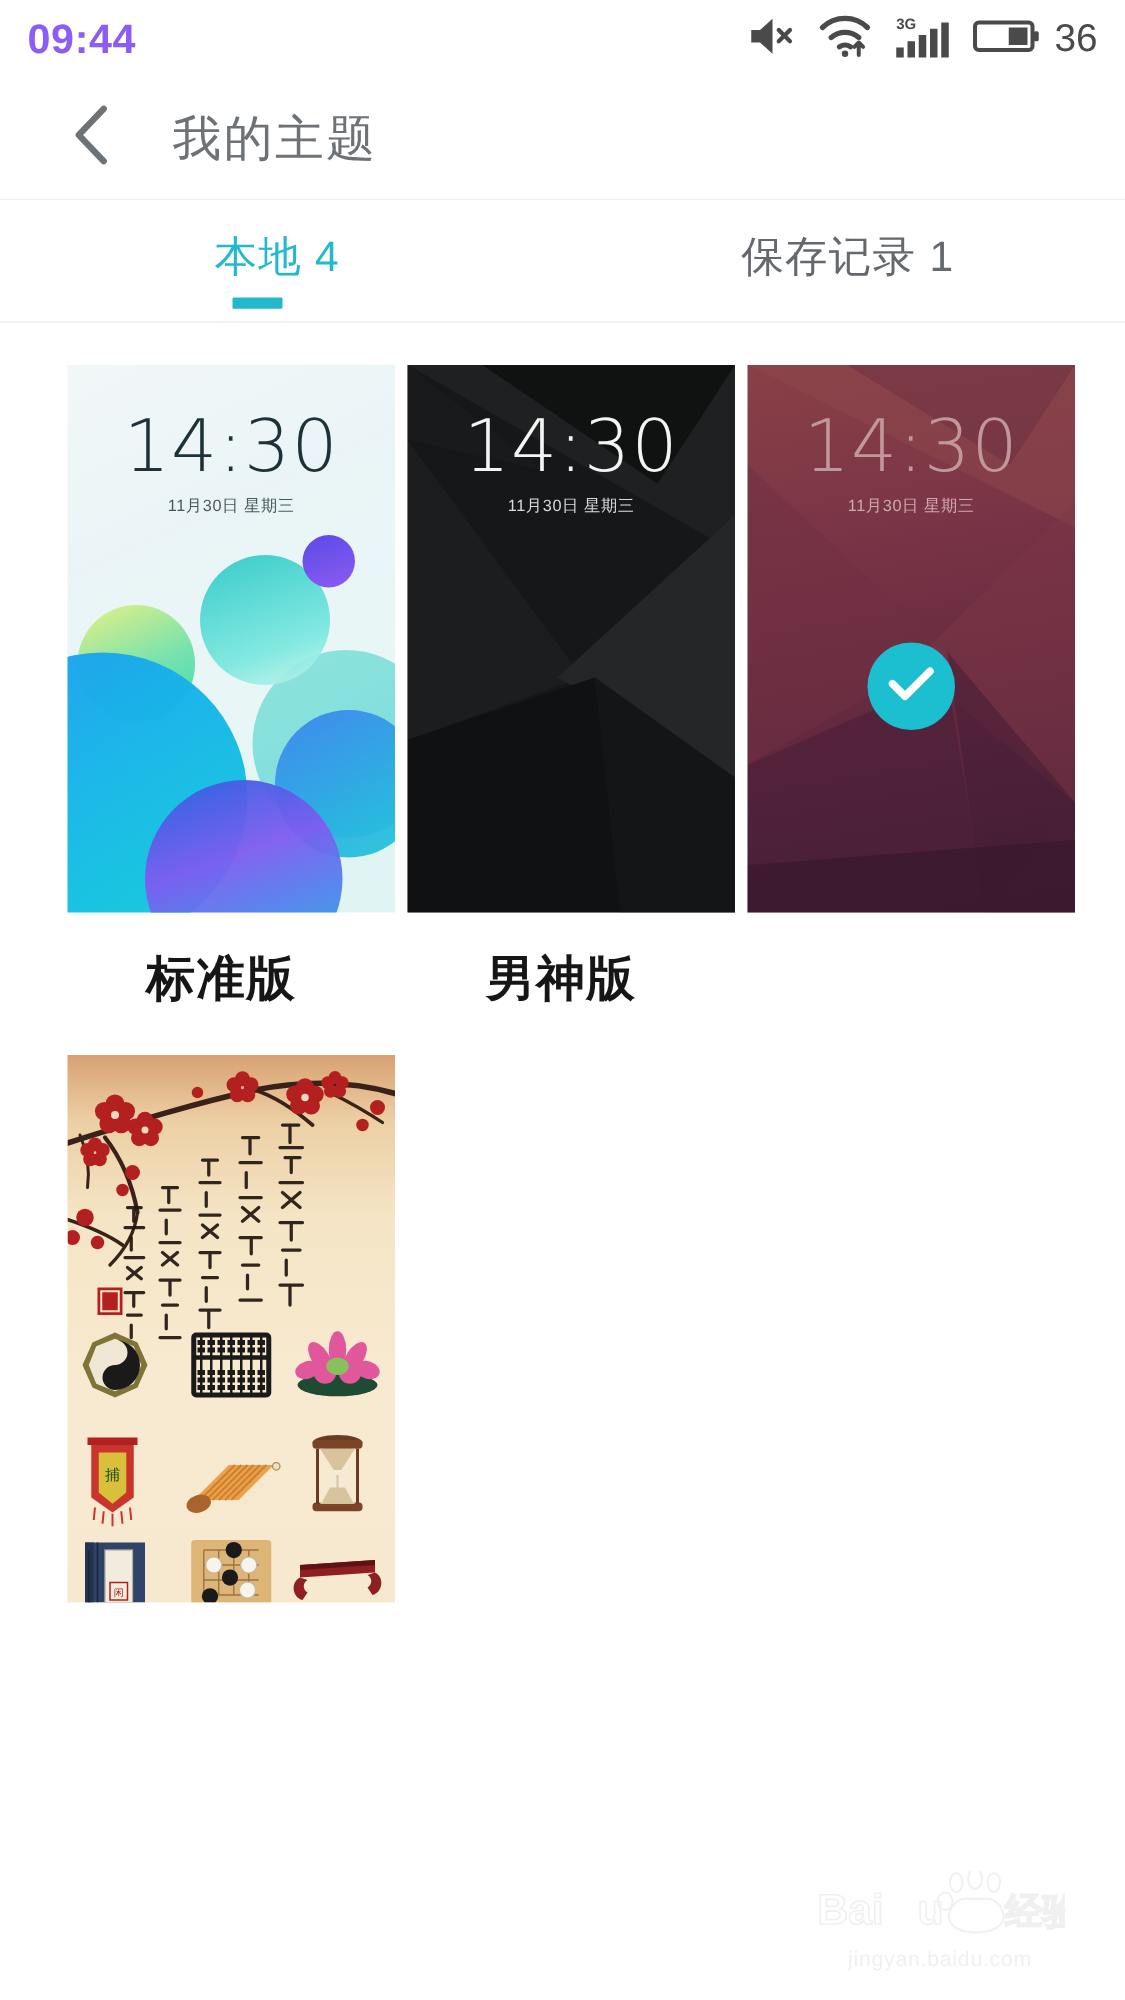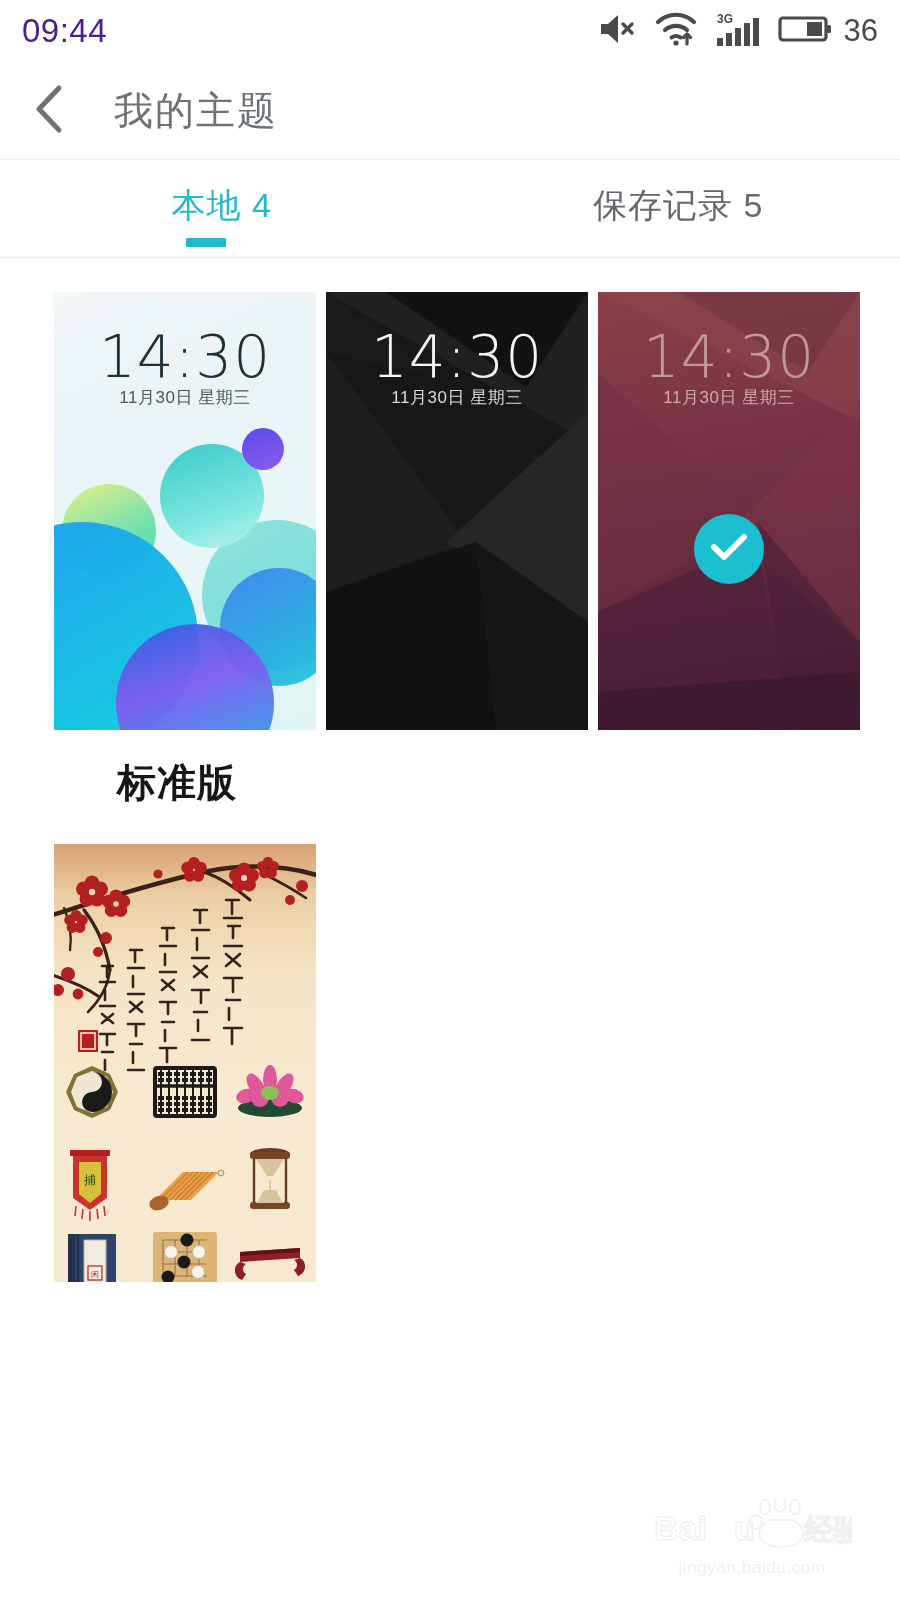--- a/index.html
+++ b/index.html
@@ -24,22 +24,22 @@
     position: relative;
     height: 62px;
     width: 100%;
     display: flex;
     align-items: center;
     padding: 0 22px 0 22px;
     background: #ffffff;
   }
   .status-clock {
     font-size: 33px;
-    color: #4c1d95;
-    font-weight: 400;
+    color: #8b5cf6;
+    font-weight: 700;
     letter-spacing: 0.5px;
   }
   .status-right {
     margin-left: auto;
     display: flex;
     align-items: center;
     gap: 17px;
   }
   .si { display: block; }
 
@@ -48,21 +48,21 @@
     font-size: 31px;
     color: #4a4a4a;
     font-weight: 500;
   }
 
   
   .titlebar {
     height: 98px;
     display: flex;
     align-items: center;
-    padding-left: 24px;
+    padding-left: 48px;
     background: #ffffff;
     border-bottom: 1px solid #eceff1;
   }
   .back-btn {
     width: 54px;
     height: 54px;
     display: flex;
     align-items: center;
     justify-content: center;
     flex: none;
@@ -147,22 +147,22 @@
     z-index: 6;
   }
   .lock-time {
     font-size: 58px;
     font-weight: 300;
     letter-spacing: 1px;
     line-height: 1;
     font-family: "DejaVu Sans", sans-serif;
   }
   .lock-date {
-    font-size: 17px;
-    margin-top: 0;
+    font-size: 13px;
+    margin-top: 10px;
     letter-spacing: 0.5px;
   }
 
   
   .t-light { background: linear-gradient(155deg,#f2f7f8 0%,#eaf4f6 30%,#e8f6f6 60%,#dff4f4 100%); }
   .t-light .lock-time { color: #1d3138; }
   .t-light .lock-date { color: #47595f; }
   .bub { position: absolute; border-radius: 50%; }
   .b1 { width: 232px; height: 232px; left: -88px; bottom: -24px;
         background: linear-gradient(150deg,#1e9bf0 0%,#16b6e8 45%,#12cfd8 100%); opacity: .97; }
@@ -289,21 +289,21 @@
     </div>
     <div class="page-title">我的主题</div>
   </div>
 
   <div class="tabbar">
     <div class="tab active">
       <span>本地 4</span>
       <span class="underline"></span>
     </div>
     <div class="tab">
-      <span>保存记录 5</span>
+      <span>保存记录 1</span>
 
     </div>
   </div>
 
   <div class="grid">
 
     <div class="theme-cell">
       <div class="thumb t-light">
         <div class="bub b7"></div>
         <div class="bub b3"></div>
@@ -330,20 +330,21 @@
           <polygon points="170,438 262,330 262,438" fill="#1d1f20"></polygon>
           <polygon points="60,0 200,95 262,0" fill="#101111"></polygon>
           <polygon points="0,0 0,60 110,85" fill="#191a1b"></polygon>
           <polygon points="150,250 262,330 262,438 170,438" fill="#141516"></polygon>
         </svg>
         <div class="lock">
           <div class="lock-time">14:30</div>
           <div class="lock-date">11月30日 星期三</div>
         </div>
       </div>
+      <div class="cell-label">男神版</div>
     </div>
 
     <div class="theme-cell">
       <div class="thumb t-maroon">
         <svg class="facets" viewBox="0 0 262 438" preserveAspectRatio="none">
           <polygon points="0,0 262,130 262,0" fill="#8d474c" opacity=".55"></polygon>
           <polygon points="0,80 160,230 0,320" fill="#6f2f42" opacity=".5"></polygon>
           <polygon points="262,110 130,240 262,350" fill="#7c3847" opacity=".45"></polygon>
           <polygon points="0,320 160,250 190,438 0,438" fill="#4a2038" opacity=".6"></polygon>
           <polygon points="190,438 262,350 262,438" fill="#55243a" opacity=".6"></polygon>

